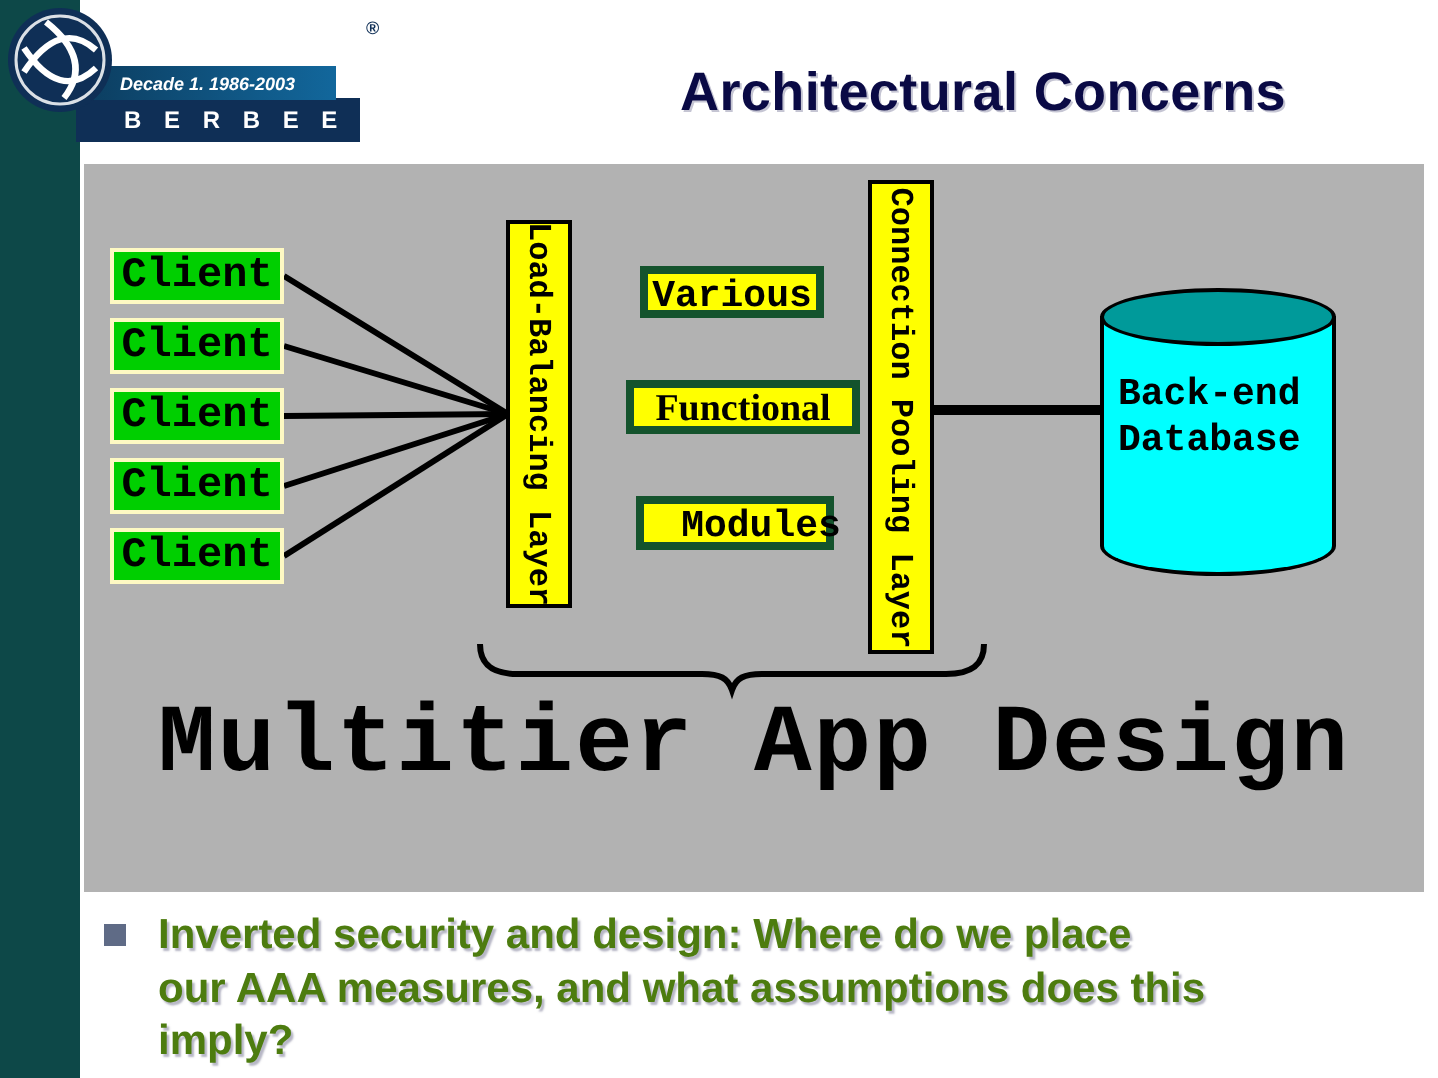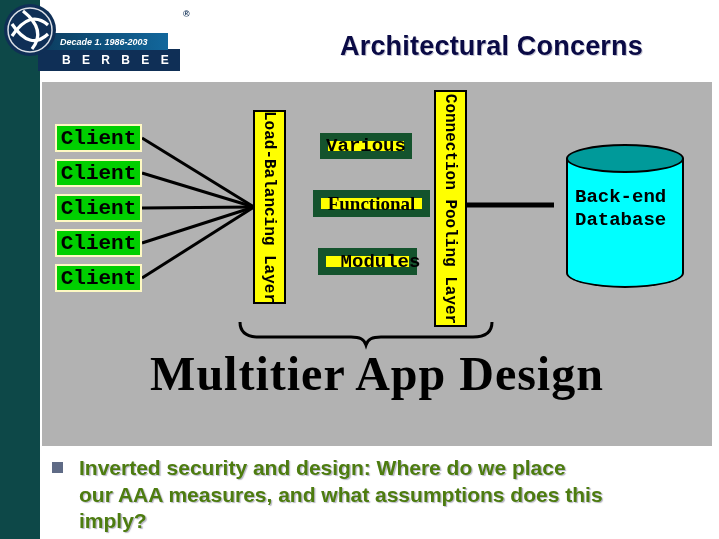--- a/index.html
+++ b/index.html
@@ -40,40 +40,40 @@
                 font-size:21px; color:#000; }
 
   .vlabel { position:absolute; background:#ffff00; border:2px solid #000;
             display:flex; align-items:center; justify-content:center; }
   .lb-layer { left:211px; top:28px; width:33px; height:194px; }
   .cp-layer { left:392px; top:8px; width:33px; height:237px; }
   .vtext { transform:rotate(90deg); white-space:nowrap;
            font-family:"Liberation Mono", monospace; font-weight:bold;
            font-size:16px; color:#000; }
 
-  .mid-box { position:absolute; background:#ffff00; border:8px solid #14532d;
-             display:flex; align-items:center; justify-content:center;
+  .mid-box { position:absolute; background:#ffff00; border:4px solid #14532d;
+             display:flex; justify-content:center;
              font-family:"Liberation Mono", monospace; font-weight:bold;
              font-size:19px; color:#000; }
   .various    { left:278px; top:51px;  width:92px;  height:26px; }
   .functional { left:271px; top:108px; width:117px; height:27px;font-family:Liberation Serif, serif; }
   .modules    { left:276px; top:166px; width:99px;  height:27px;padding-left:26px; }
 
-  .cylinder { position:absolute; left:524px; top:62px; width:118px; height:144px; }
+  .cylinder { position:absolute; left:508px; top:62px; width:118px; height:144px; }
   .cyl-body { position:absolute; left:0; top:14px; width:118px; height:130px;
               background:#00ffff; border:2px solid #000; border-top:none;
               border-radius:0 0 59px 59px / 0 0 15px 15px; }
   .cyl-top  { position:absolute; left:0; top:0; width:118px; height:29px;
               background:#009a9a; border:2px solid #000; border-radius:50%; }
   .cyl-label { position:absolute; left:9px; top:42px;
                font-family:"Liberation Mono", monospace; font-weight:bold;
                font-size:19px; line-height:23px; color:#000; white-space:pre-line; }
 
   .caption { position:absolute; left:0; top:264px; width:670px; text-align:center;
-             font-family:Liberation Serif, serif; font-weight:bold;
+             font-family:Liberation Mono, monospace; font-weight:bold;
              font-size:48px; letter-spacing:1px; color:#000; }
 
   .bullet-row { position:absolute; left:52px; top:455px; width:570px; display:flex; }
   .bullet-marker { flex:0 0 auto; width:11px; height:11px; margin-top:7px;
                    margin-right:16px; background:#5f6b86; }
   .bullet-text { width:525px; font-size:21px; font-weight:bold; line-height:1.27;
                  color:#4d7c0f; text-shadow:1.3px 1.3px 1px rgba(110,110,140,0.5); }
 </style>
 </head>
 <body>

